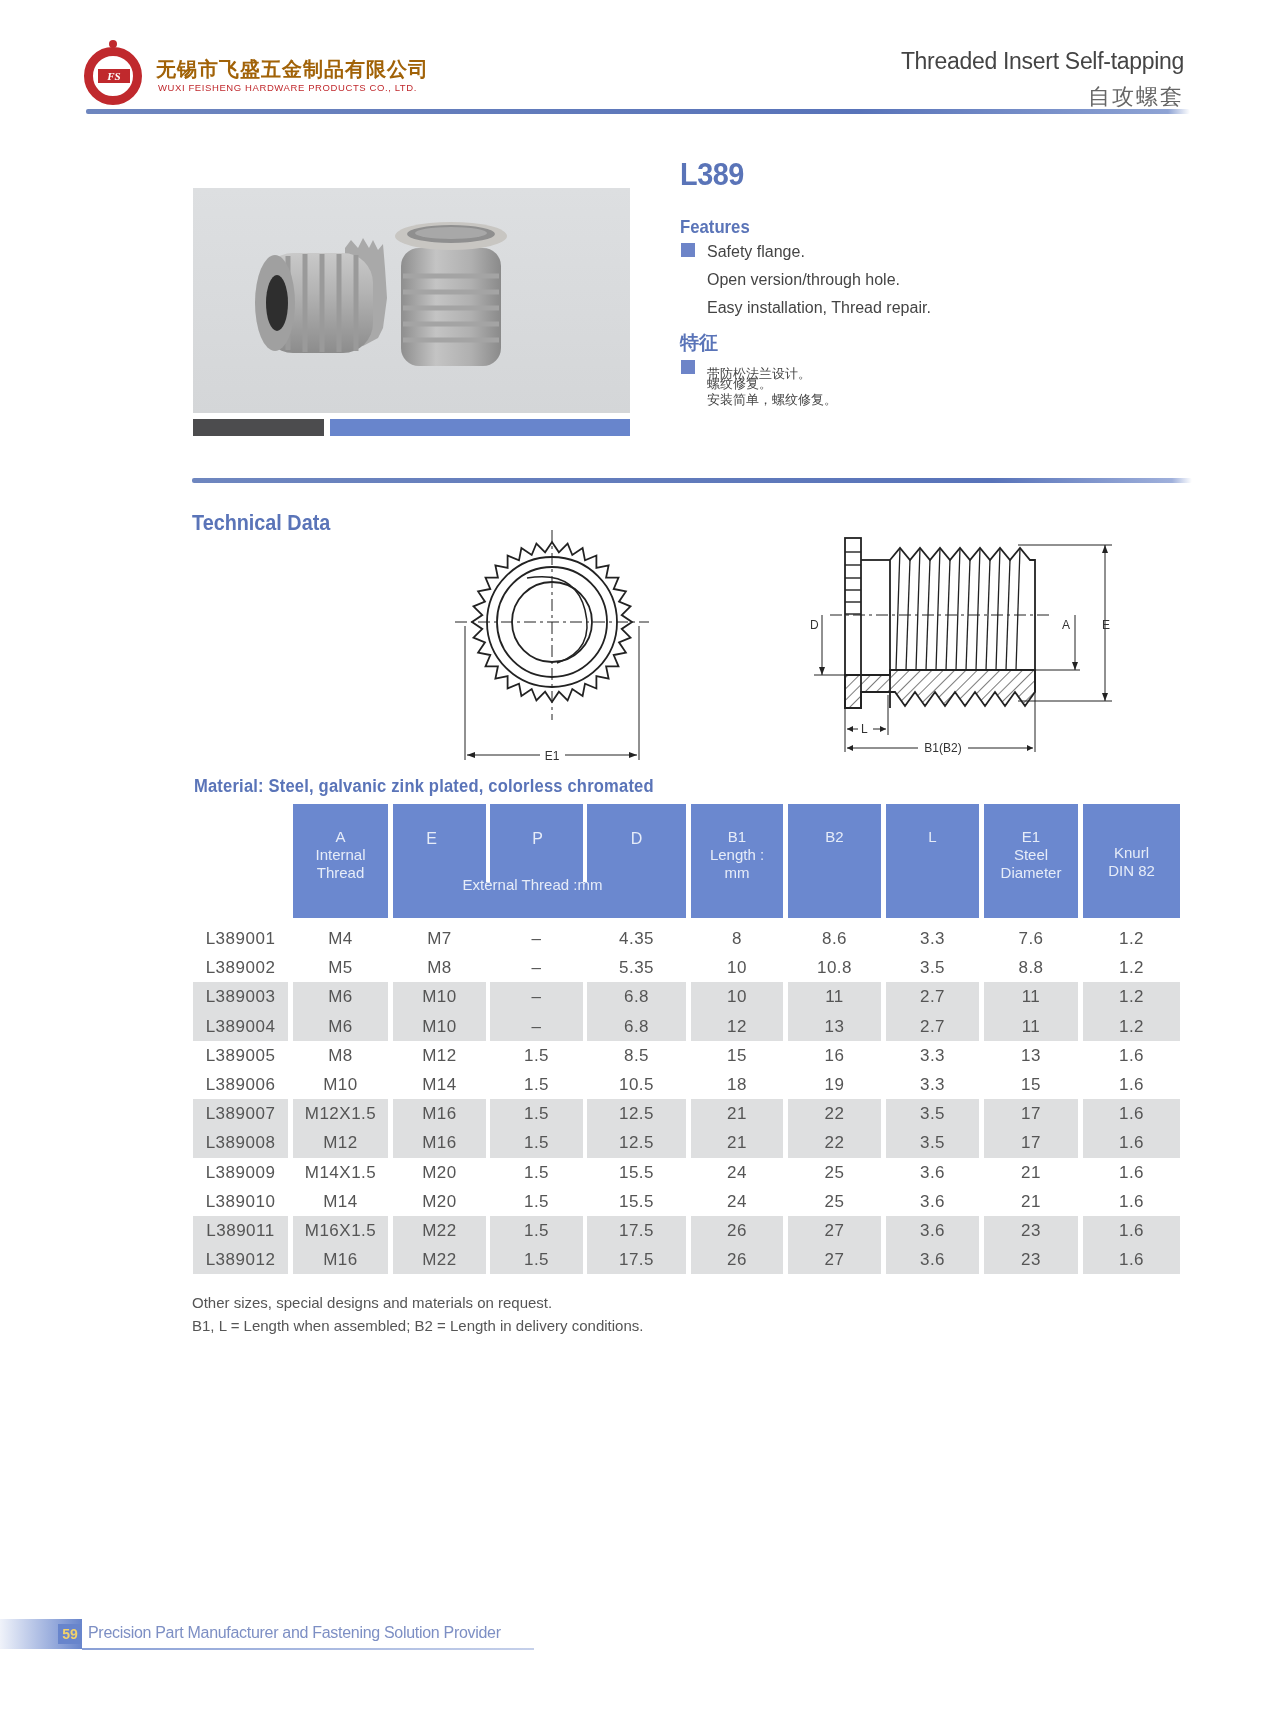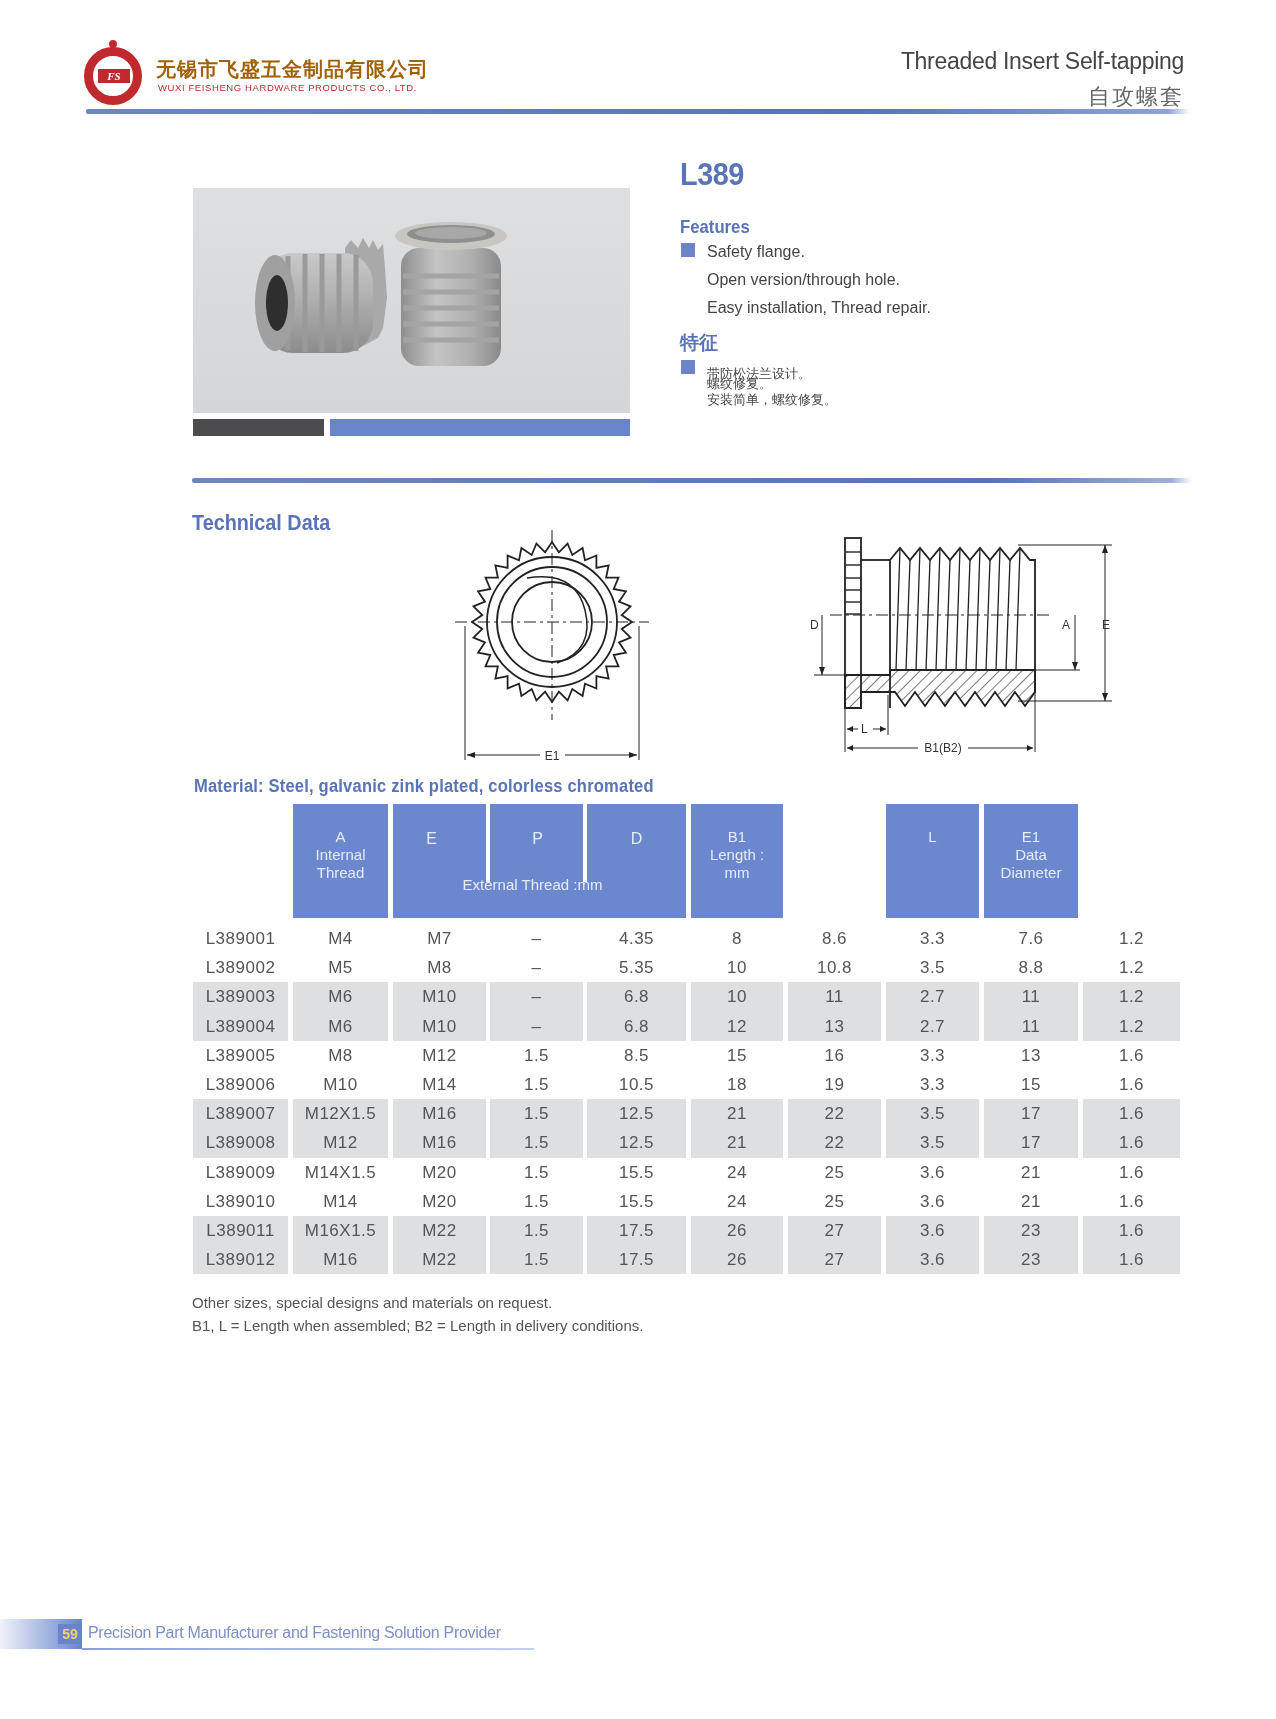--- a/index.html
+++ b/index.html
@@ -260,28 +260,37 @@
         </div>
       <div class="ext-label">External Thread :mm</div>
     </div>
     <div class="th" style="left:498px; width:92px;">
       <div class="th-inner" style="top:24px;">
         <div>B1</div>
         <div>Length :</div>
         <div>mm</div>
       </div>
     </div>
+    <div class="th" style="left:595px; width:93px;">
+      <div class="th-inner" style="top:24px;">B2</div>
+    </div>
     <div class="th" style="left:693px; width:93px;">
       <div class="th-inner" style="top:24px;">L</div>
     </div>
     <div class="th" style="left:791px; width:94px;">
       <div class="th-inner" style="top:24px;">
         <div>E1</div>
-        <div>Data</div>
+        <div>Steel</div>
         <div>Diameter</div>
+      </div>
+    </div>
+    <div class="th" style="left:890px; width:97px;">
+      <div class="th-inner" style="top:40px;">
+        <div>Knurl</div>
+        <div>DIN 82</div>
       </div>
     </div>
   </div>
   <div class="tbody" id="tbody">
       <div class="row">
         <div class="cell" style="left: 0px; width: 95px;">L389001</div>
         <div class="cell" style="left: 100px; width: 95px;">M4</div>
         <div class="cell" style="left: 200px; width: 93px;">M7</div>
         <div class="cell" style="left: 297px; width: 93px;">–</div>
         <div class="cell" style="left: 394px; width: 99px;">4.35</div>

